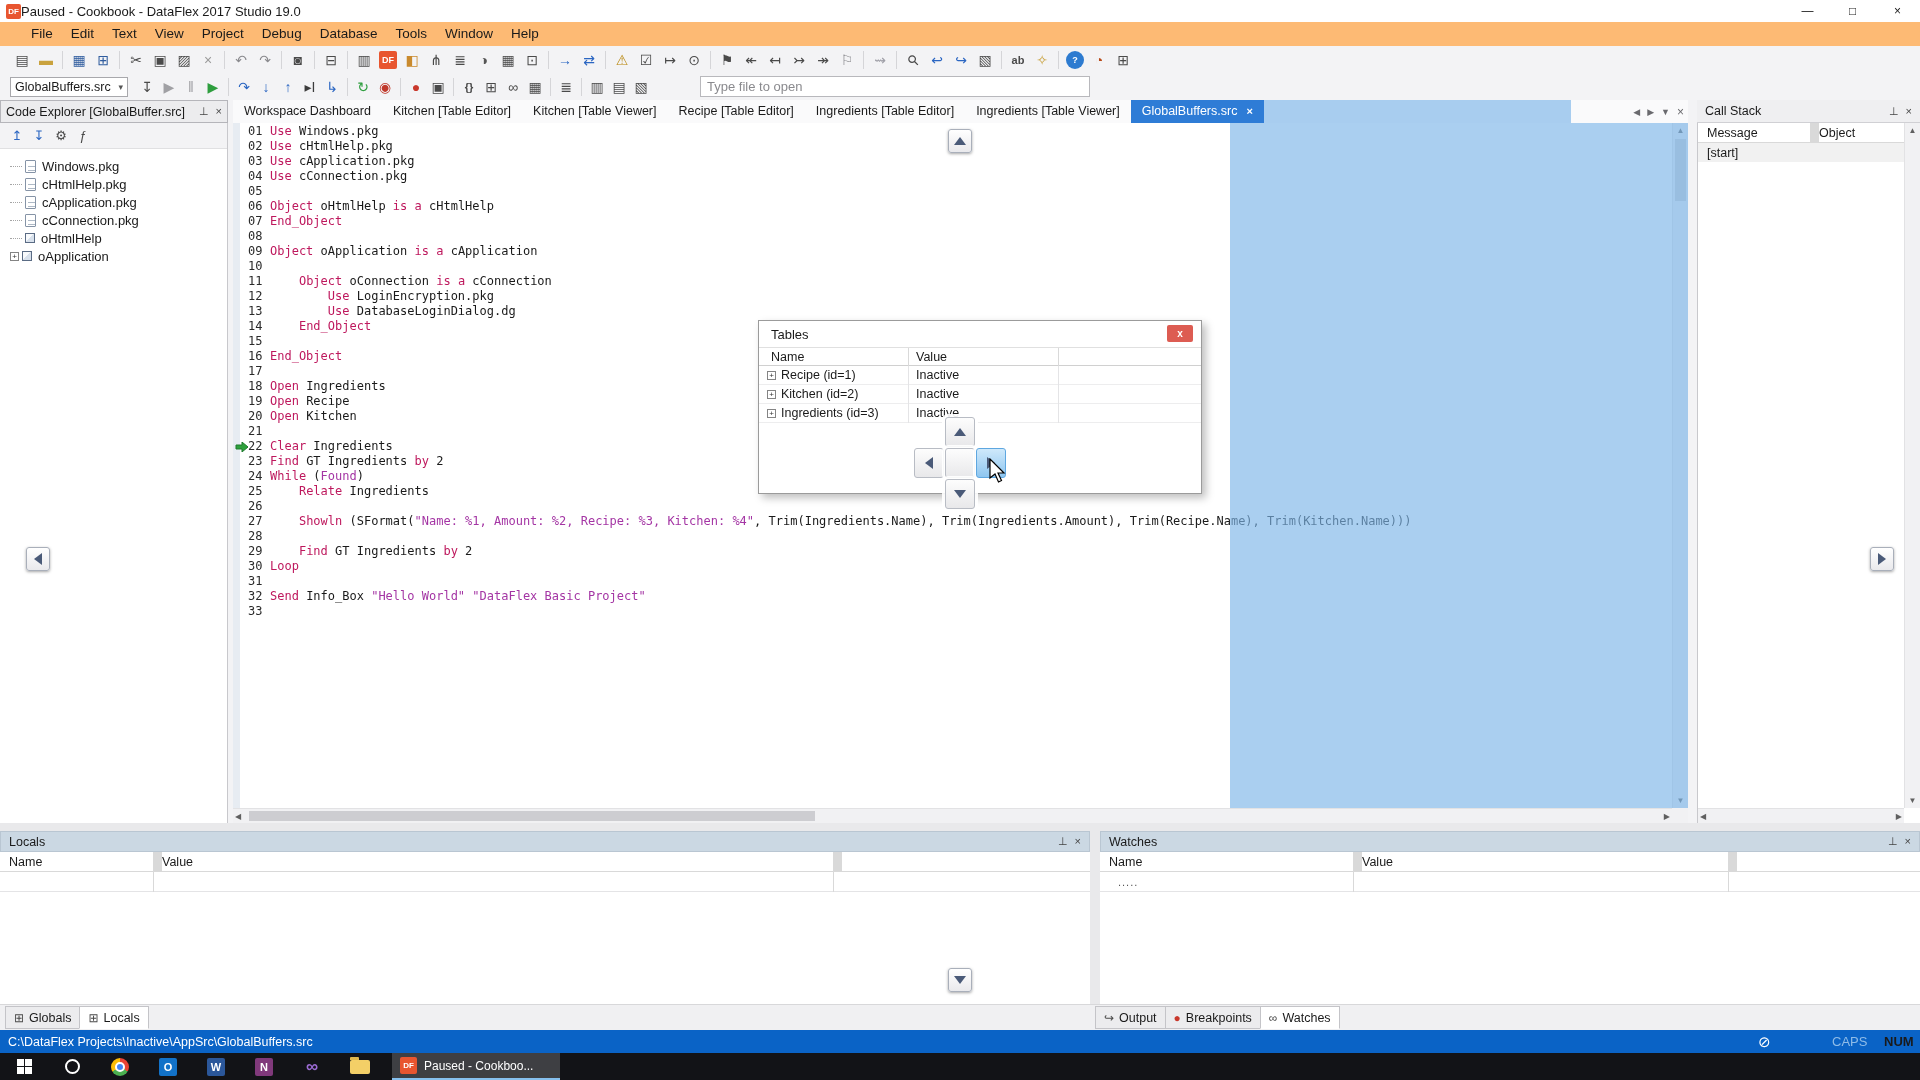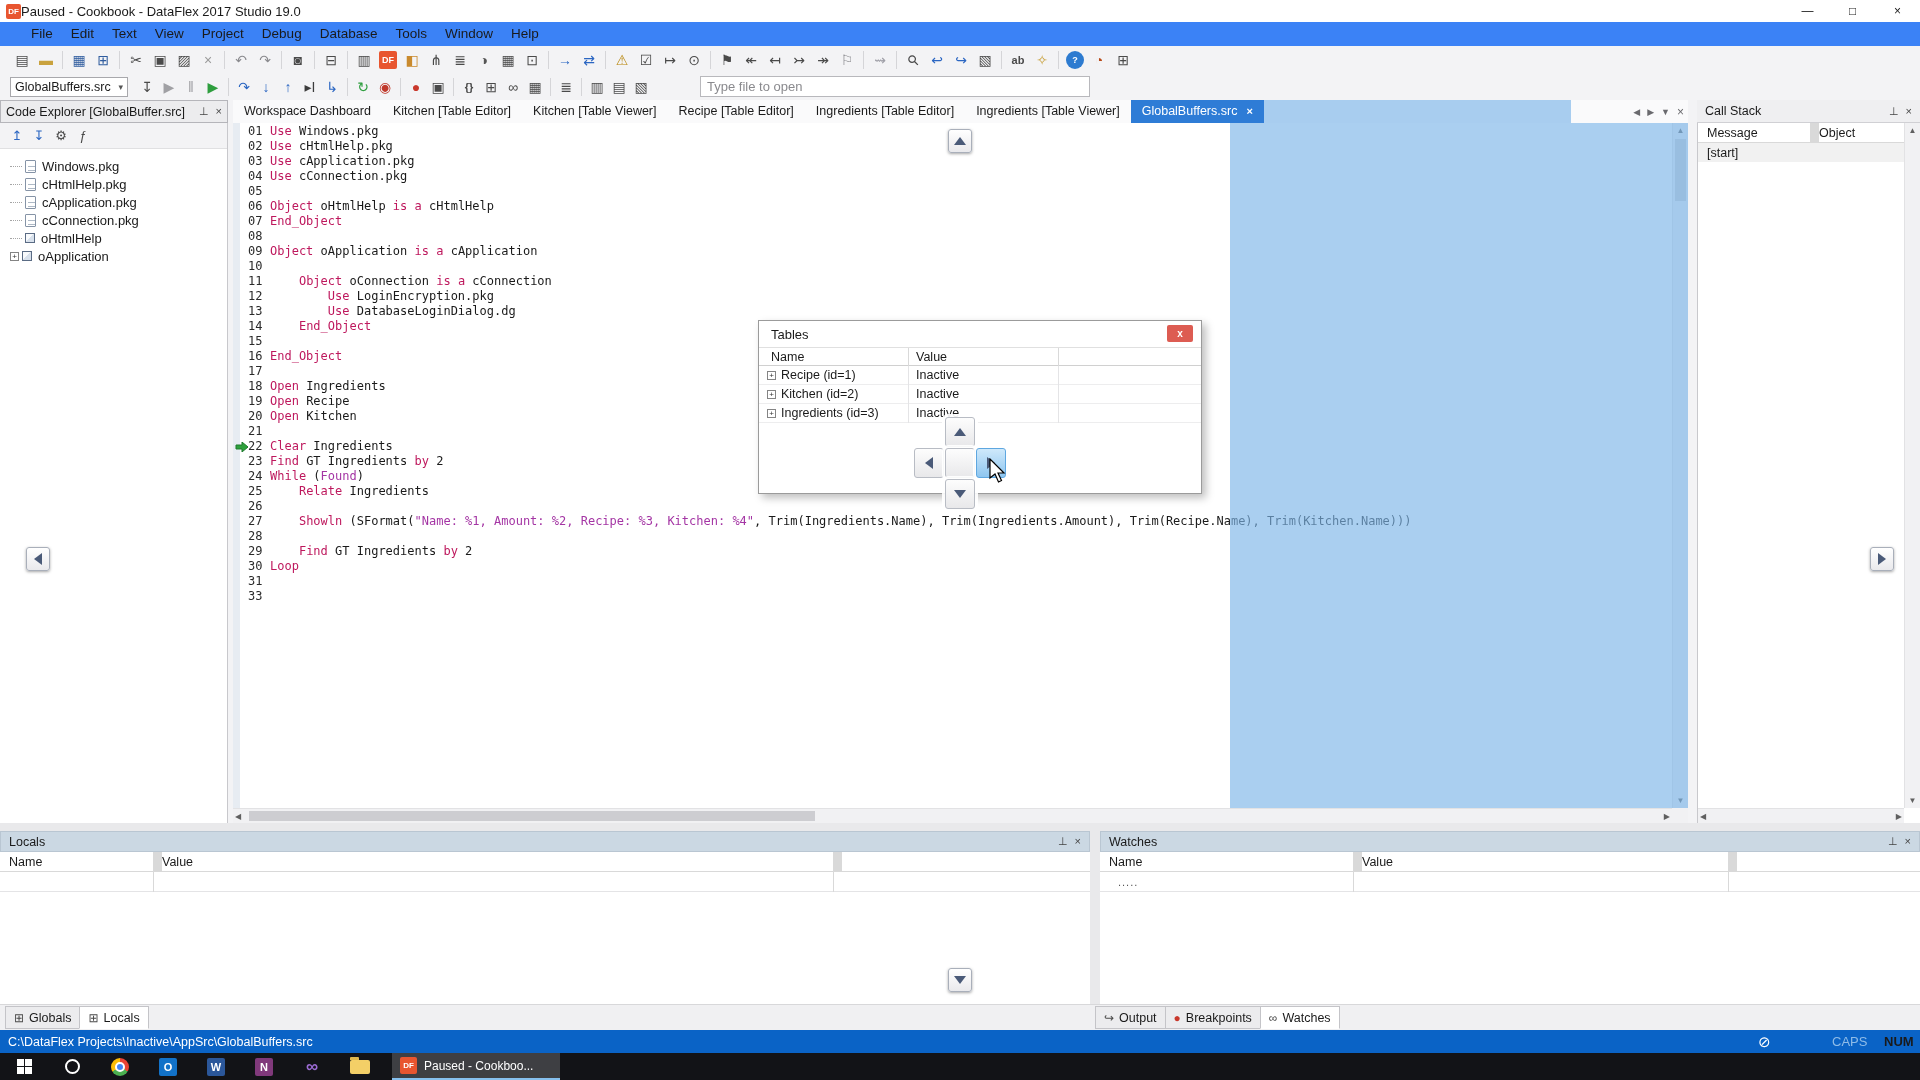--- a/index.html
+++ b/index.html
@@ -10,21 +10,21 @@
 
   
   .titlebar { left:0; top:0; width:1920px; height:22px; background:#fff; display:flex; align-items:center; }
   .df-tile { background:#e8552f; color:#fff; font-weight:bold; display:flex; align-items:center; justify-content:center; border-radius:2px; }
   .df-tile.sm { width:15px; height:15px; font-size:8px; margin-left:6px; }
   .title-text { font-size:13px; }
   .win-controls { margin-left:auto; display:flex; height:22px; }
   .win-btn { width:45px; text-align:center; line-height:22px; font-size:12px; color:#222; }
 
   
-  .menubar { left:0; top:22px; width:1920px; height:24px; display:flex; align-items:center; padding-left:22px; background:#3b82f6; }
+  .menubar { left:0; top:22px; width:1920px; height:24px; display:flex; align-items:center; padding-left:22px; background:#fdba74; }
   .menu-item { padding:0 9px; line-height:24px; font-size:13.5px; }
 
   
   .tb { left:0; width:1920px; height:27px; display:flex; align-items:center; padding-left:10px; background:#f3f3f5; }
   .tb1 { top:46px; } .tb2 { top:73px; }
   .tbi { width:24px; height:22px; line-height:22px; text-align:center; font-size:14px; flex:0 0 auto; }
   .tb2 .tbi { width:22px; }
   .tbi.rot { transform:rotate(-45deg); }
   .tbi.txt { font-size:11px; font-weight:bold; }
   .tbsep { width:1px; height:18px; background:#d5d5d8; margin:0 4px; flex:0 0 auto; }
@@ -388,20 +388,21 @@
         <div class="cl"><span class="g">22</span><span class="c"><span class="tk-k">Clear</span><span class="tk-p"> Ingredients</span></span></div>
         <div class="cl"><span class="g">23</span><span class="c"><span class="tk-k">Find</span><span class="tk-p"> GT Ingredients </span><span class="tk-k">by</span><span class="tk-p"> 2</span></span></div>
         <div class="cl"><span class="g">24</span><span class="c"><span class="tk-k">While</span><span class="tk-p"> (</span><span class="tk-s">Found</span><span class="tk-p">)</span></span></div>
         <div class="cl"><span class="g">25</span><span class="c"><span class="tk-p">    </span><span class="tk-k">Relate</span><span class="tk-p"> Ingredients</span></span></div>
         <div class="cl"><span class="g">26</span><span class="c"></span></div>
         <div class="cl"><span class="g">27</span><span class="c"><span class="tk-p">    </span><span class="tk-k">Showln</span><span class="tk-p"> (SFormat(</span><span class="tk-s">"Name: %1, Amount: %2, Recipe: %3, Kitchen: %4"</span><span class="tk-p">, Trim(Ingredients.Name), Trim(Ingredients.Amount), Trim(Recipe.Name), Trim(Kitchen.Name)))</span></span></div>
         <div class="cl"><span class="g">28</span><span class="c"></span></div>
         <div class="cl"><span class="g">29</span><span class="c"><span class="tk-p">    </span><span class="tk-k">Find</span><span class="tk-p"> GT Ingredients </span><span class="tk-k">by</span><span class="tk-p"> 2</span></span></div>
         <div class="cl"><span class="g">30</span><span class="c"><span class="tk-k">Loop</span></span></div>
         <div class="cl"><span class="g">31</span><span class="c"></span></div>
+        <div class="cl"><span class="g">32</span><span class="c"><span class="tk-k">Send</span><span class="tk-p"> Info_Box </span><span class="tk-s">"Hello World"</span><span class="tk-p"> </span><span class="tk-s">"DataFlex Basic Project"</span></span></div>
         <div class="cl"><span class="g">33</span><span class="c"></span></div>
       </div>
     <svg class="abs cur-arrow" style="top:319px" width="14" height="10">
       <polygon points="1,3 7,3 7,0 13,5 7,10 7,7 1,7" fill="#2ea13c" stroke="#1e7a2c" stroke-width="1"></polygon>
     </svg>
     <div class="vscroll">
       <div class="sarrow">▲</div>
       <div class="thumb"></div>
       <div class="sarrow dn">▼</div>
     </div>

